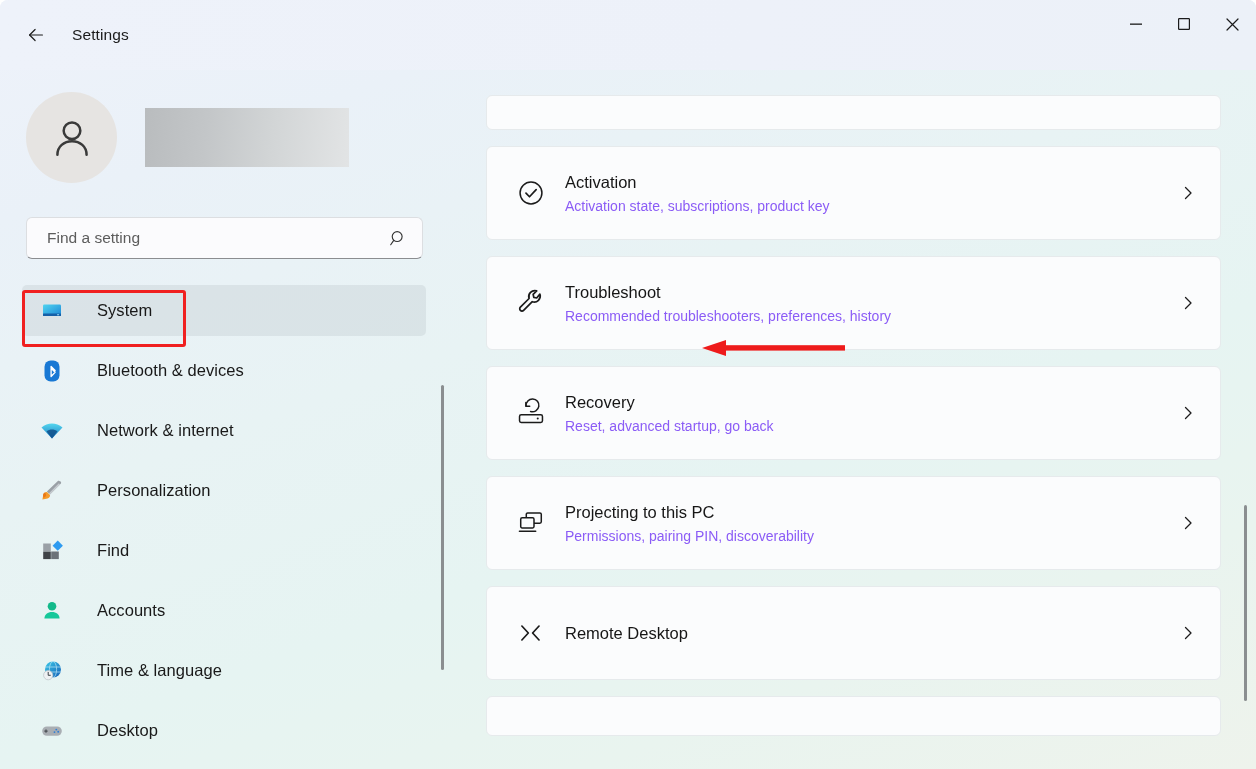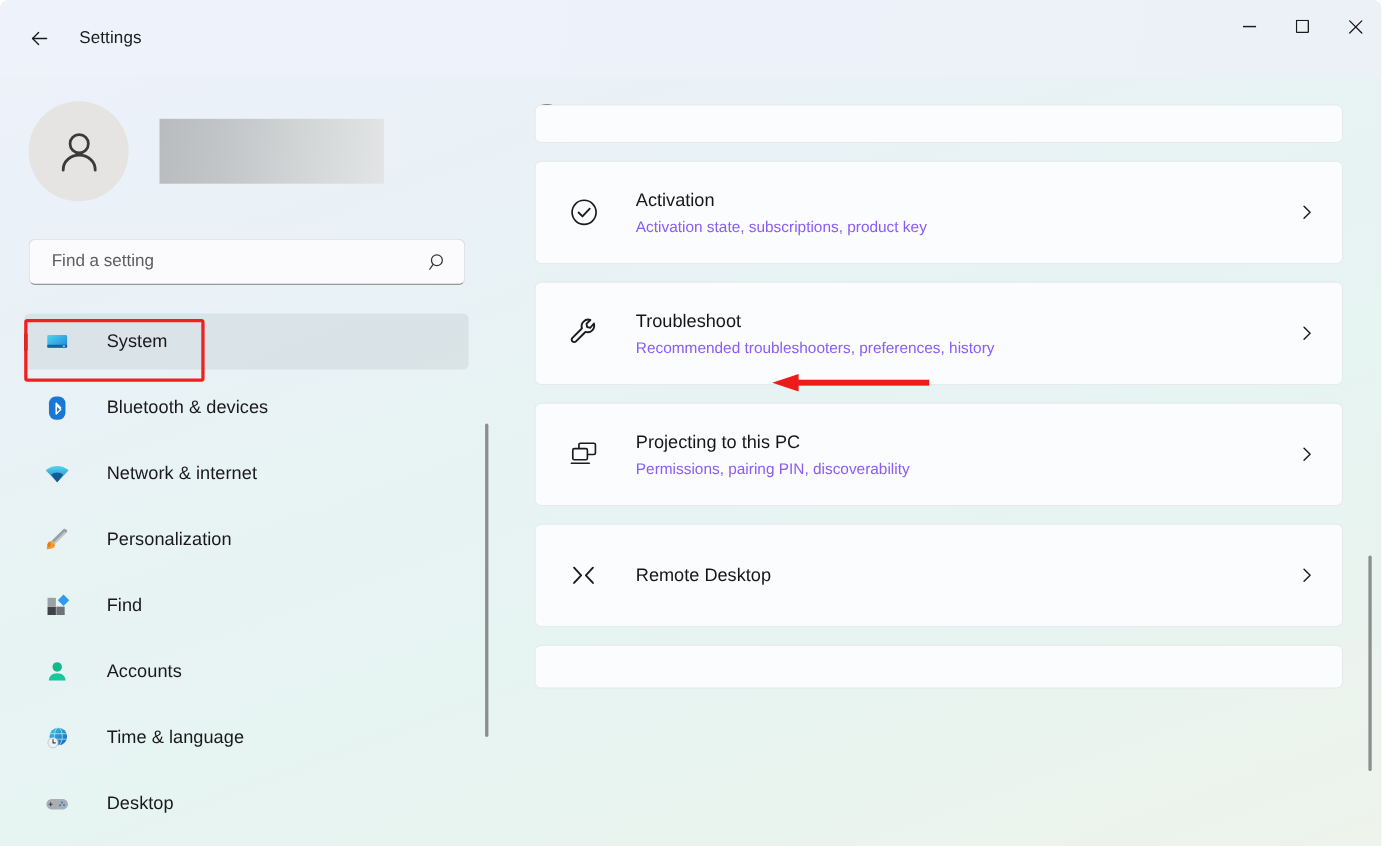--- a/index.html
+++ b/index.html
@@ -223,21 +223,21 @@
     padding-left: 26px;
     cursor: pointer;
   }
 
   .card-icon {
     width: 36px; height: 36px;
     display: flex; align-items: center; justify-content: center;
     flex-shrink: 0;
   }
   .card-text {
-    margin-left: 29px;
+    margin-left: 16px;
     display: flex;
     flex-direction: column;
     justify-content: center;
   }
   .card-title {
     font-size: 16.5px;
     color: #161616;
     line-height: 22px;
   }
   .card-sub {
@@ -497,20 +497,39 @@
           <span class="card-title">Troubleshoot</span>
           <span class="card-sub">Recommended troubleshooters, preferences, history</span>
         </span>
         <span class="card-chev">
           <svg width="16" height="16" viewBox="0 0 16 16" fill="none" stroke="#1d1d1d" stroke-width="1.3" stroke-linecap="round" stroke-linejoin="round">
               <path d="M5.5 2.5L11 8l-5.5 5.5"></path>
             </svg>
         </span>
       </div>
 
+      <div class="card">
+        <span class="card-icon">
+          <svg width="30" height="30" viewBox="0 0 28 28" fill="none" stroke="#1b1b1b" stroke-width="1.4" stroke-linecap="round" stroke-linejoin="round">
+            <path d="M9.2 4.2v3.6h3.6"></path>
+            <path d="M9.4 7.4a6 6 0 114.2 5.2"></path>
+            <rect x="3.3" y="15.6" width="21.4" height="7.2" rx="1.6"></rect>
+            <circle cx="20.3" cy="19.2" r="0.95" fill="#1b1b1b" stroke="none"></circle>
+          </svg>
+        </span>
+        <span class="card-text">
+          <span class="card-title">Recovery</span>
+          <span class="card-sub">Reset, advanced startup, go back</span>
+        </span>
+        <span class="card-chev">
+          <svg width="16" height="16" viewBox="0 0 16 16" fill="none" stroke="#1d1d1d" stroke-width="1.3" stroke-linecap="round" stroke-linejoin="round">
+              <path d="M5.5 2.5L11 8l-5.5 5.5"></path>
+            </svg>
+        </span>
+      </div>
 
       <div class="card">
         <span class="card-icon">
           <svg width="30" height="30" viewBox="0 0 28 28" fill="none" stroke="#1b1b1b" stroke-width="1.4" stroke-linecap="round" stroke-linejoin="round">
             <rect x="9.6" y="4.6" width="14" height="9.6" rx="1.3"></rect>
             <rect x="4.4" y="9.2" width="12.4" height="9.4" rx="1.3" fill="#fbfcfd"></rect>
             <path d="M3.2 21.6h15.2"></path>
           </svg>
         </span>
         <span class="card-text">

